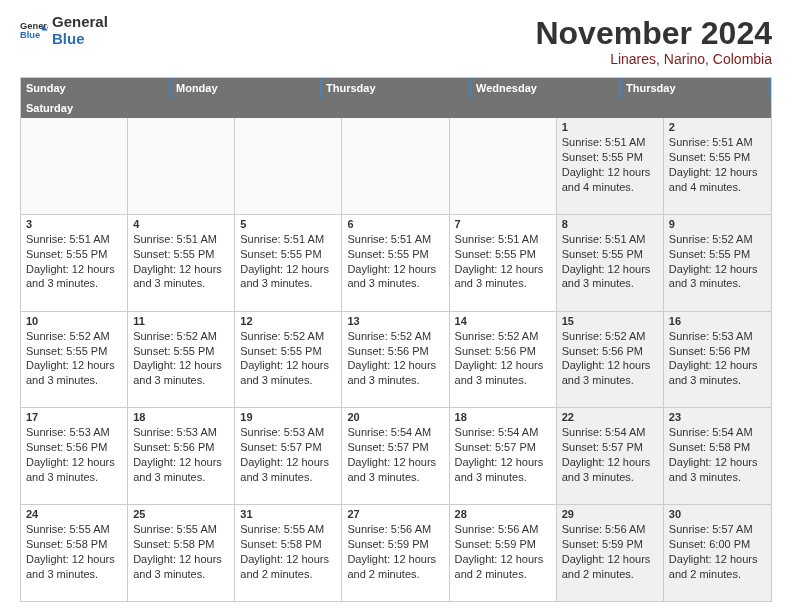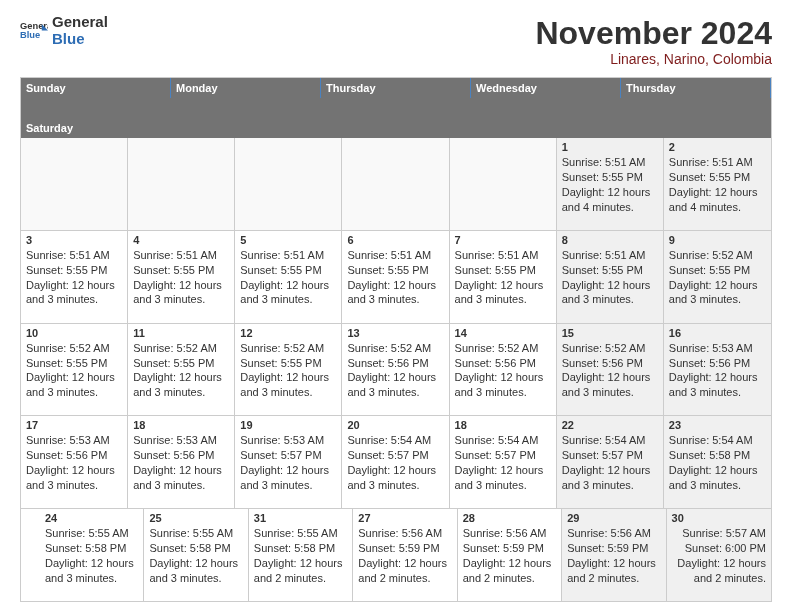--- a/index.html
+++ b/index.html
@@ -56,33 +56,33 @@
       background: #737373;
     }
     .cal-header-cell {
       color: #fff;
       font-size: 11px;
       font-weight: bold;
       padding: 4px 5px;
       text-align: left;
       border-right: 1px solid #4a82c0;
     }
-    .cal-header-cell:last-child { border-right: none; margin-top: 20px; }
+    .cal-header-cell:last-child { border-right: none; }
     .cal-body {
       flex: 1;
       display: flex;
       flex-direction: column;
     }
     .cal-row {
       display: grid;
       grid-template-columns: repeat(7, 1fr);
       flex: 1;
       border-bottom: 1px solid #ccc;
     }
-    .cal-row:last-child { border-bottom: none; margin-left: 19px; }
+    .cal-row:last-child { border-bottom: none; }
     .cal-cell {
       border-right: 1px solid #ccc;
       padding: 3px 5px;
       font-size: 9px;
       color: #333;
       vertical-align: top;
       background: #fff;
       overflow: hidden;
     }
     .cal-cell:last-child { border-right: none; }
@@ -346,21 +346,21 @@
           </div>
           <div class="cal-cell shaded">
             <div class="day-num">29</div>
             <div class="cal-cell-text" style="white-space: pre-line;">Sunrise: 5:56 AM
 Sunset: 5:59 PM
 Daylight: 12 hours
 and 2 minutes.</div>
           </div>
           <div class="cal-cell shaded">
             <div class="day-num">30</div>
-            <div class="cal-cell-text" style="white-space: pre-line; text-align: right;">Sunrise: 5:57 AM
+            <div class="cal-cell-text" style="white-space: pre-line;">Sunrise: 5:57 AM
 Sunset: 6:00 PM
 Daylight: 12 hours
 and 2 minutes.</div>
           </div>
         </div>
       </div>
   </div>
 </div>
 
 </body></html>

